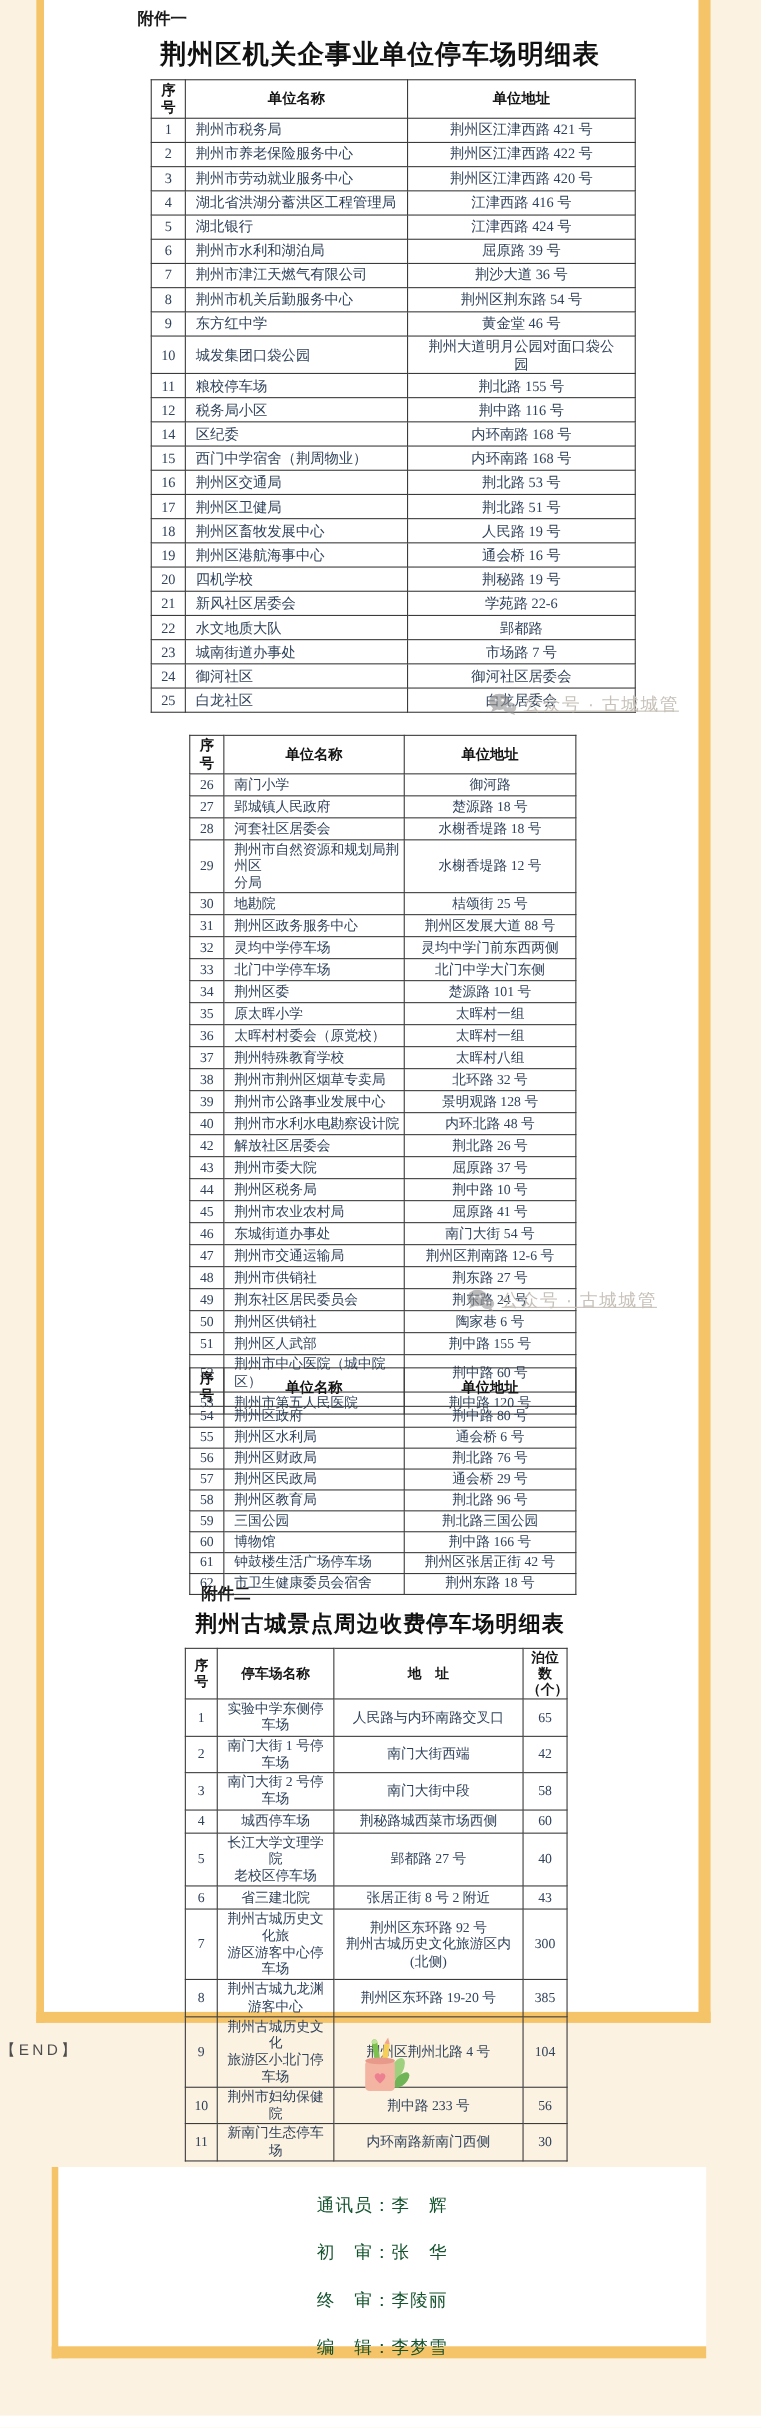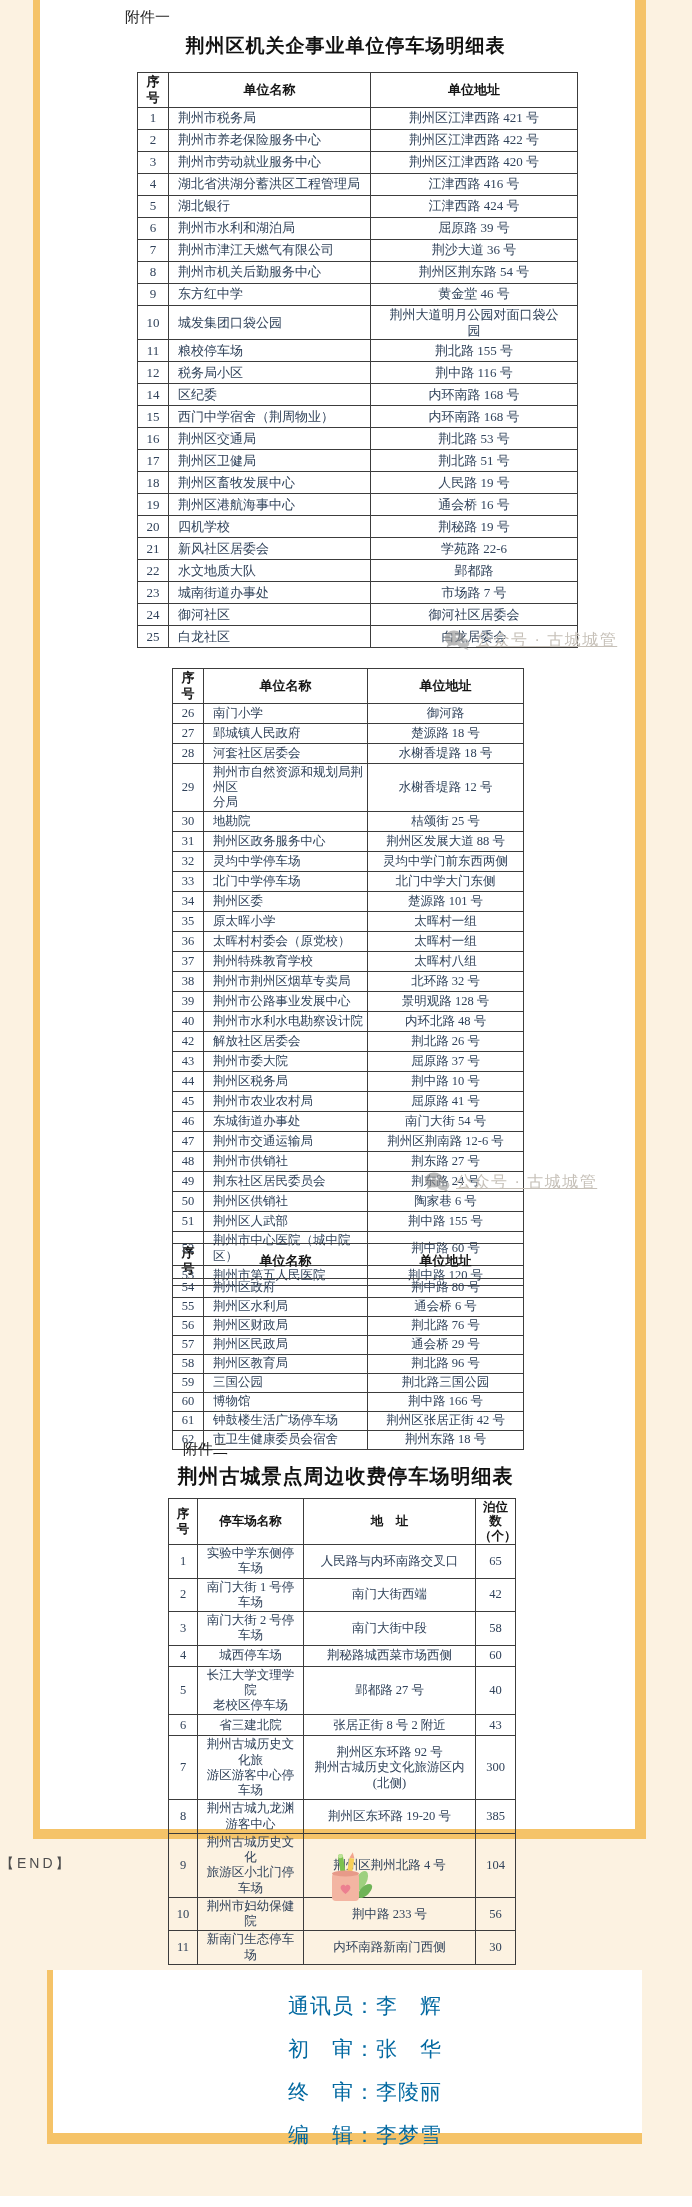--- a/index.html
+++ b/index.html
@@ -16,26 +16,26 @@
     font-family:"Liberation Sans",sans-serif;
   }
   
   .main-card{
     position:absolute;left:33px;top:0;box-sizing:border-box;
     width:613px;height:1839px;background:#ffffff;
     border-left:7px solid var(--orange);
     border-right:11px solid var(--orange);
     border-bottom:10px solid var(--orange);
   }
-  .attach-label{position:absolute;font-size:15px;font-weight:normal;color:var(--ink);padding-left:15px;}
+  .attach-label{position:absolute;font-size:15px;font-weight:bold;color:var(--ink);padding-left:15px;}
   .attach-1{left:70px;top:8px;}
   .attach-2{left:128px;top:1440px;}
   .doc-title{
     position:absolute;left:0;width:100%;box-sizing:border-box;padding-left:16px;
-    text-align:center;font-size:19px;font-weight:bold;color:#111;
+    text-align:center;font-size:24px;font-weight:bold;color:#111;
     letter-spacing:1px;
   }
   .title-1{top:33px;}
   .title-2{top:1463px;font-size:20px;}
   
   table{
     position:absolute;border-collapse:collapse;table-layout:fixed;
     font-family:"Liberation Serif",serif;font-size:13px;color:var(--tableink);
   }
   th,td{
@@ -75,21 +75,21 @@
   }
   
   .footer-card{
     position:absolute;left:47px;top:1970px;box-sizing:border-box;
     width:595px;height:174px;background:#ffffff;
     border-left:6px solid var(--orange);
     border-bottom:11px solid var(--orange);
   }
   .credits{position:absolute;left:235px;top:14px;}
   .credit-line{
-    font-size:21px;color:#0369a1;line-height:43px;letter-spacing:1px;
+    font-size:16px;color:#14532d;line-height:43px;letter-spacing:1px;
     white-space:pre;
   }
   .bottom-strip{position:absolute;left:0;top:2196px;width:692px;height:11px;background:#ffffff;}
 </style>
 </head>
 <body>
 
 <div class="main-card">
 
   <div class="attach-label attach-1">附件一</div>

